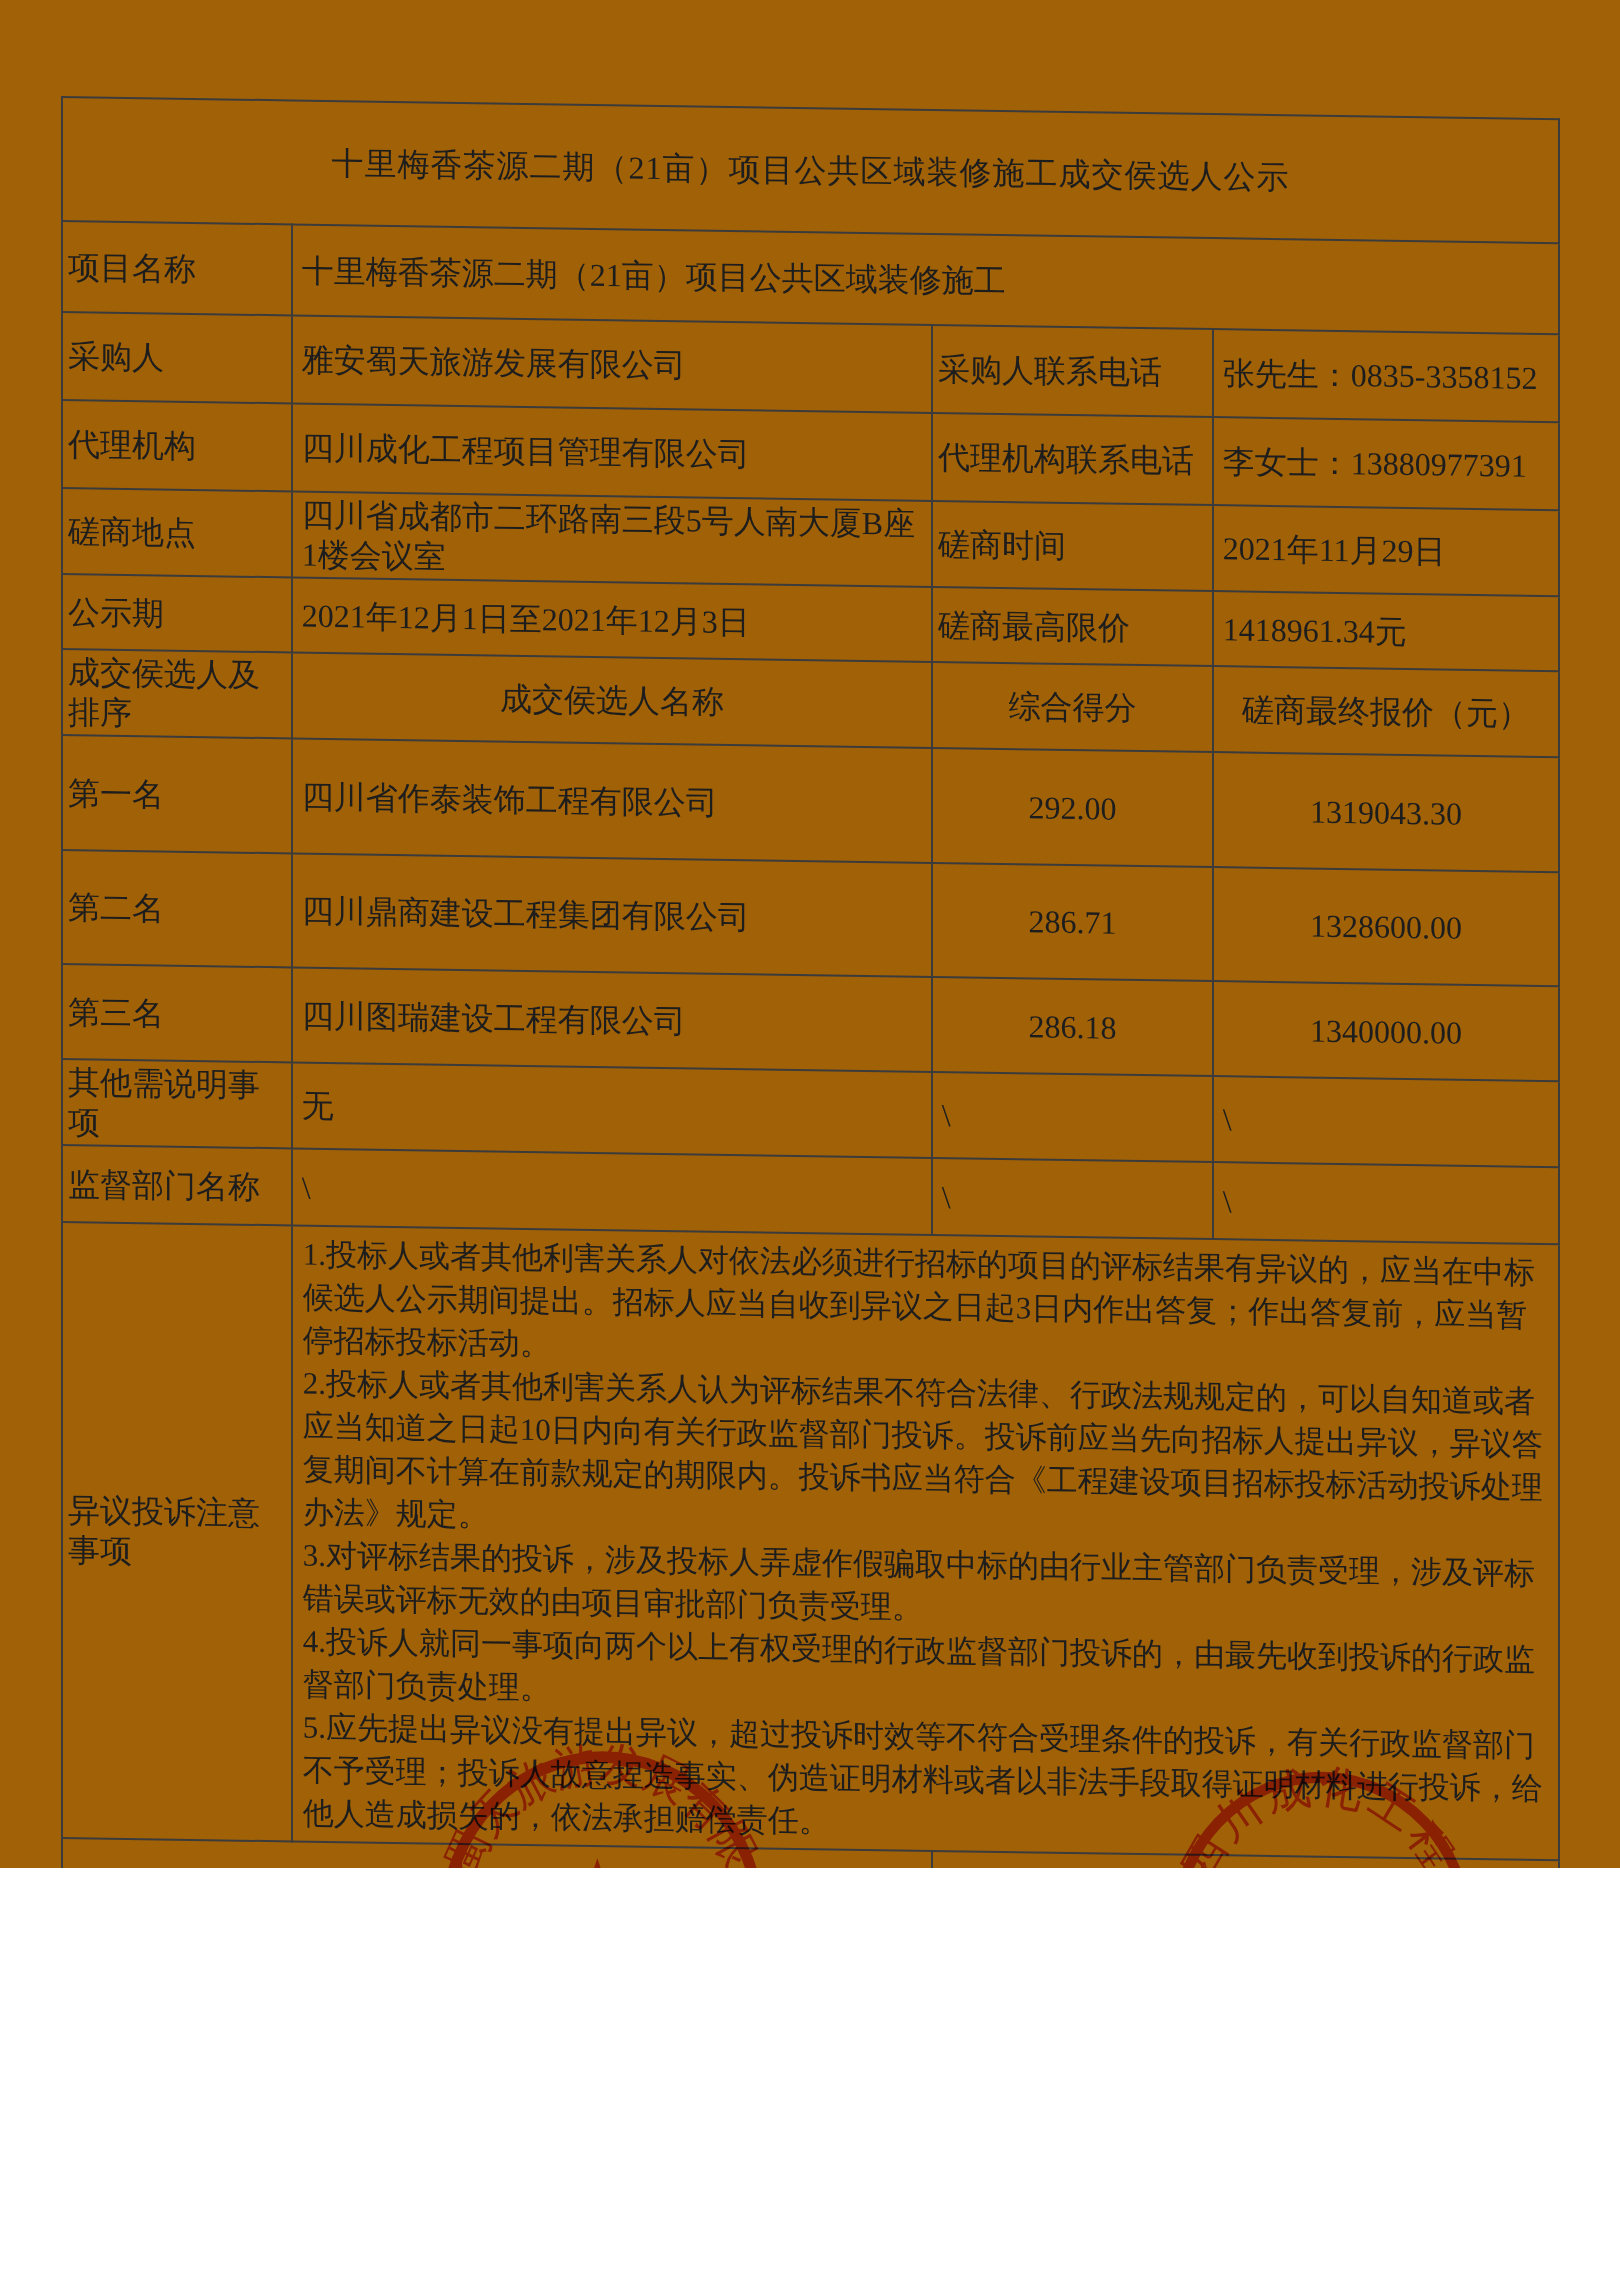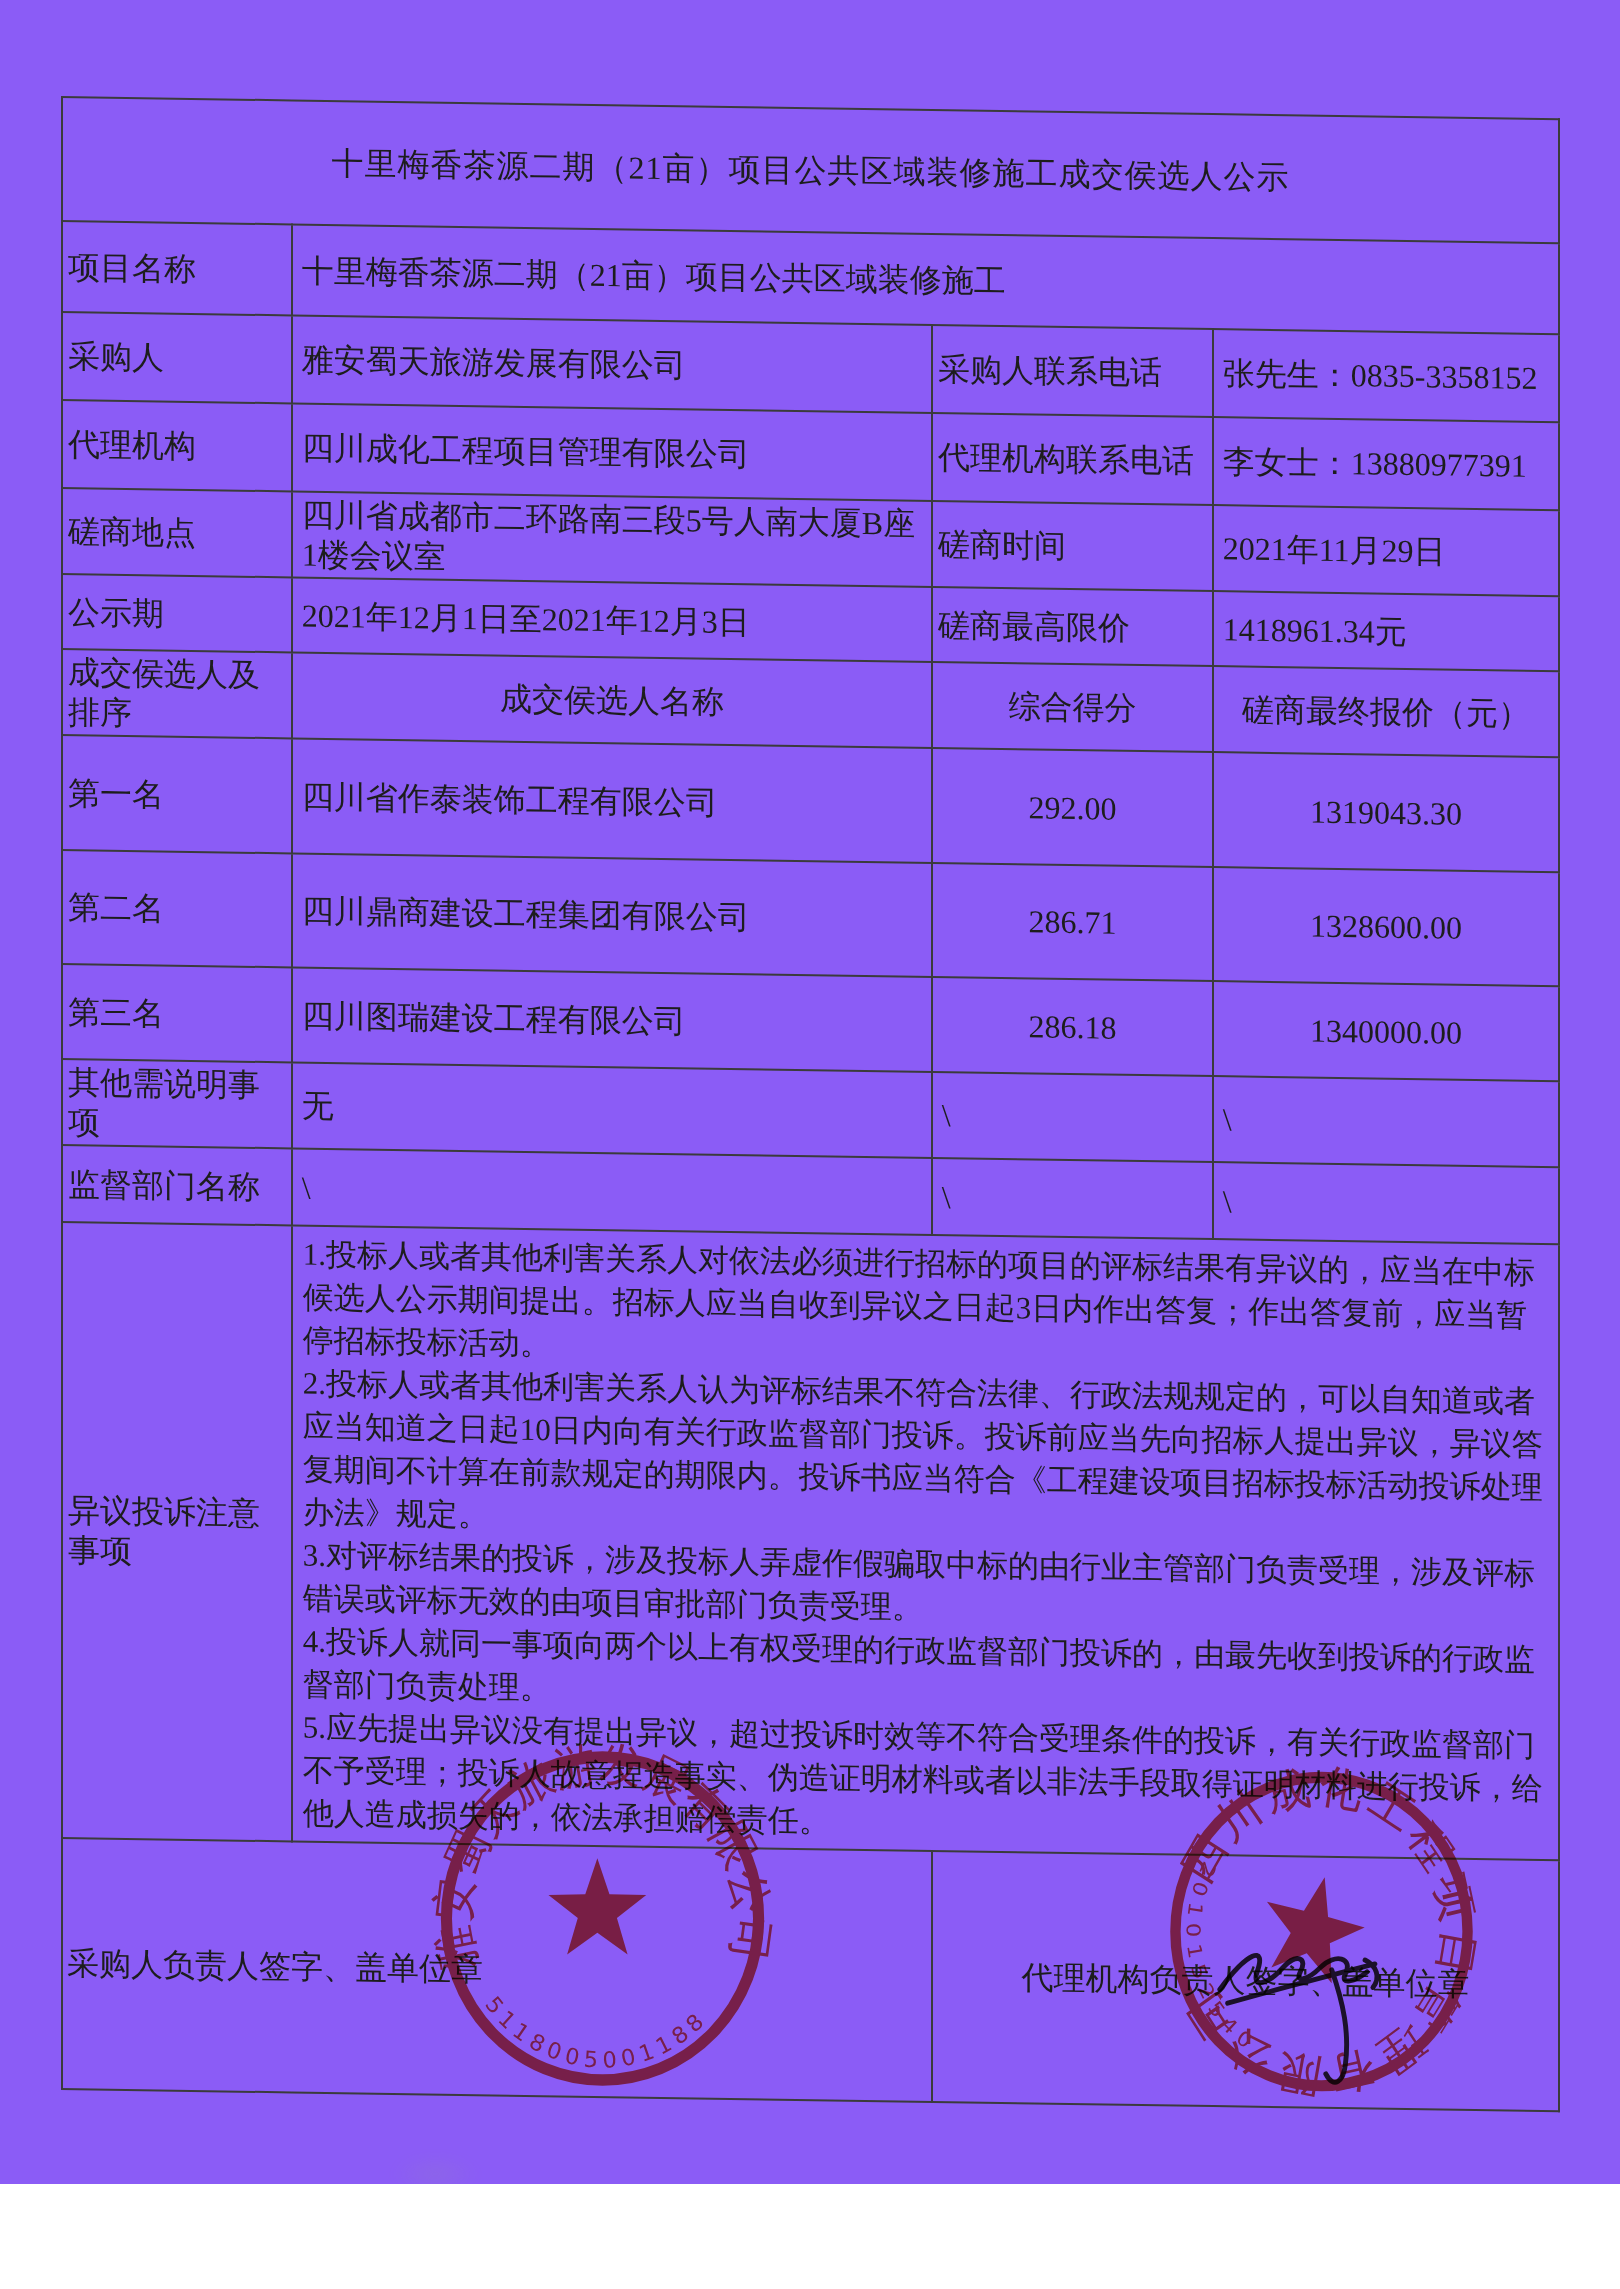--- a/index.html
+++ b/index.html
@@ -1,16 +1,16 @@
 <!DOCTYPE html>
 <html><head>
 <meta charset="utf-8">
 <style>
   html,body{margin:0;padding:0;background:#ffffff;}
-  #page{position:relative;width:1620px;height:2184px;background:#8b5cf6;overflow:hidden;
+  #page{position:relative;width:1620px;height:1868px;background:#a16207;overflow:hidden;
         font-family:"Liberation Serif","DejaVu Serif",serif;color:#1d1d1d;}
   #sheet{position:absolute;left:61px;top:96px;transform:skewY(0.85deg);transform-origin:0 0;}
   table.doc{border-collapse:collapse;table-layout:fixed;width:1498px;background:transparent;}
   table.doc td{border:2px solid #3b3b3b;vertical-align:middle;font-size:32px;line-height:1.25;
                overflow:hidden;word-break:break-all;}
   table.doc{border:2.9px solid #333;}
   td.title{ text-align:center;font-size:33px;letter-spacing:1px;}
   td.lbl{ padding:2px 4.9px;text-align:left;}
   td.val{ padding:2px 8.8px;text-align:left;}
   td.ctr{ text-align:center;}

